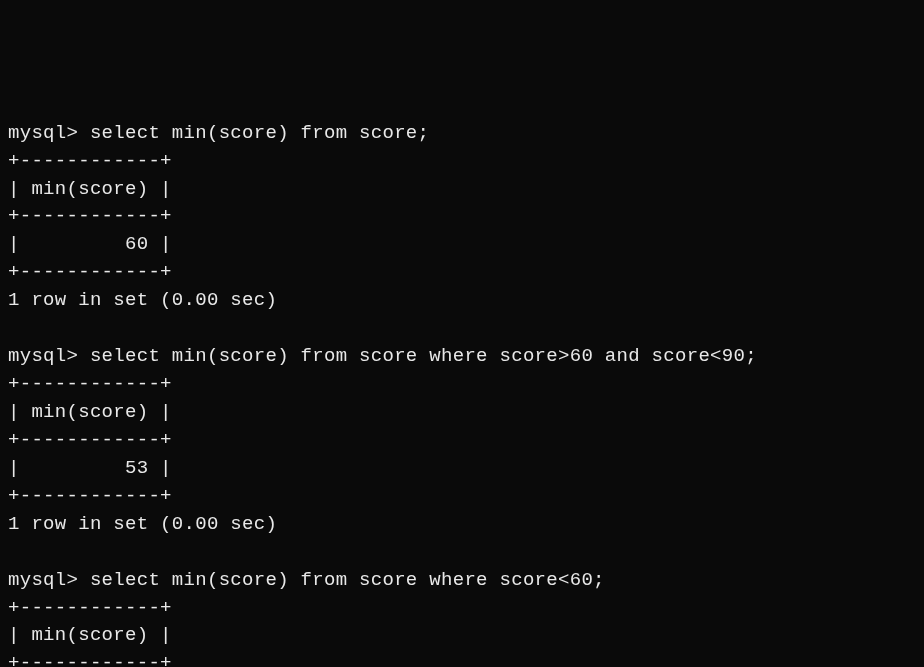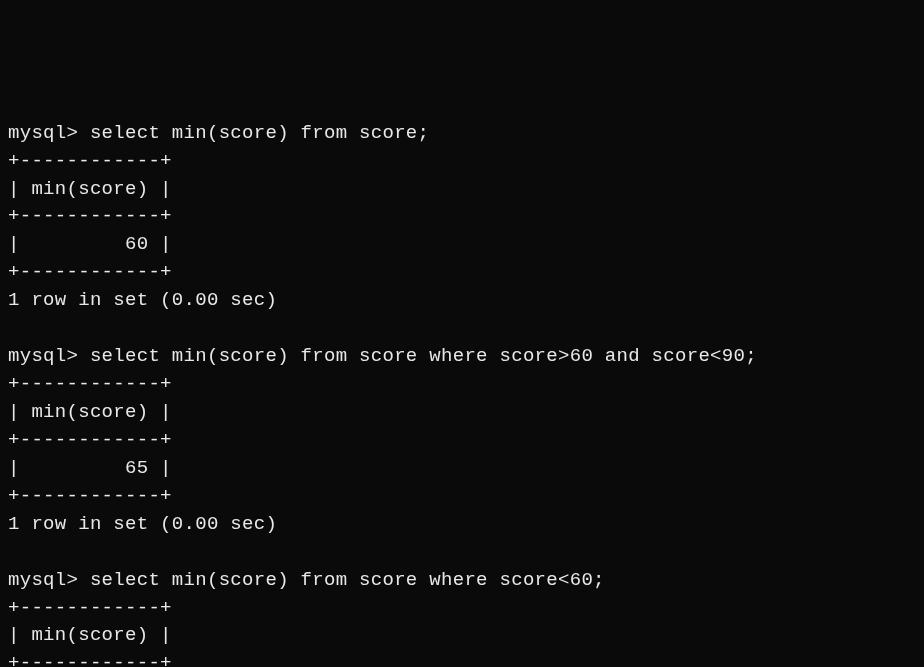--- a/index.html
+++ b/index.html
@@ -33,21 +33,21 @@
 <div class="block"><span>mysql&gt; </span><span>select min(score) from score;</span>
 <span>+------------+</span>
 <span>| min(score) |</span>
 <span>+------------+</span>
 <span>|         60 |</span>
 <span>+------------+</span>
 <span>1 row in set (0.00 sec)</span></div><div class="block"><span>mysql&gt; </span><span>select min(score) from score where score&gt;60 and score&lt;90;</span>
 <span>+------------+</span>
 <span>| min(score) |</span>
 <span>+------------+</span>
-<span>|         65 |</span>
+<span>|         53 |</span>
 <span>+------------+</span>
 <span>1 row in set (0.00 sec)</span></div><div class="block"><span>mysql&gt; </span><span>select min(score) from score where score&lt;60;</span>
 <span>+------------+</span>
 <span>| min(score) |</span>
 <span>+------------+</span>
 
 
 </div>
 
 

